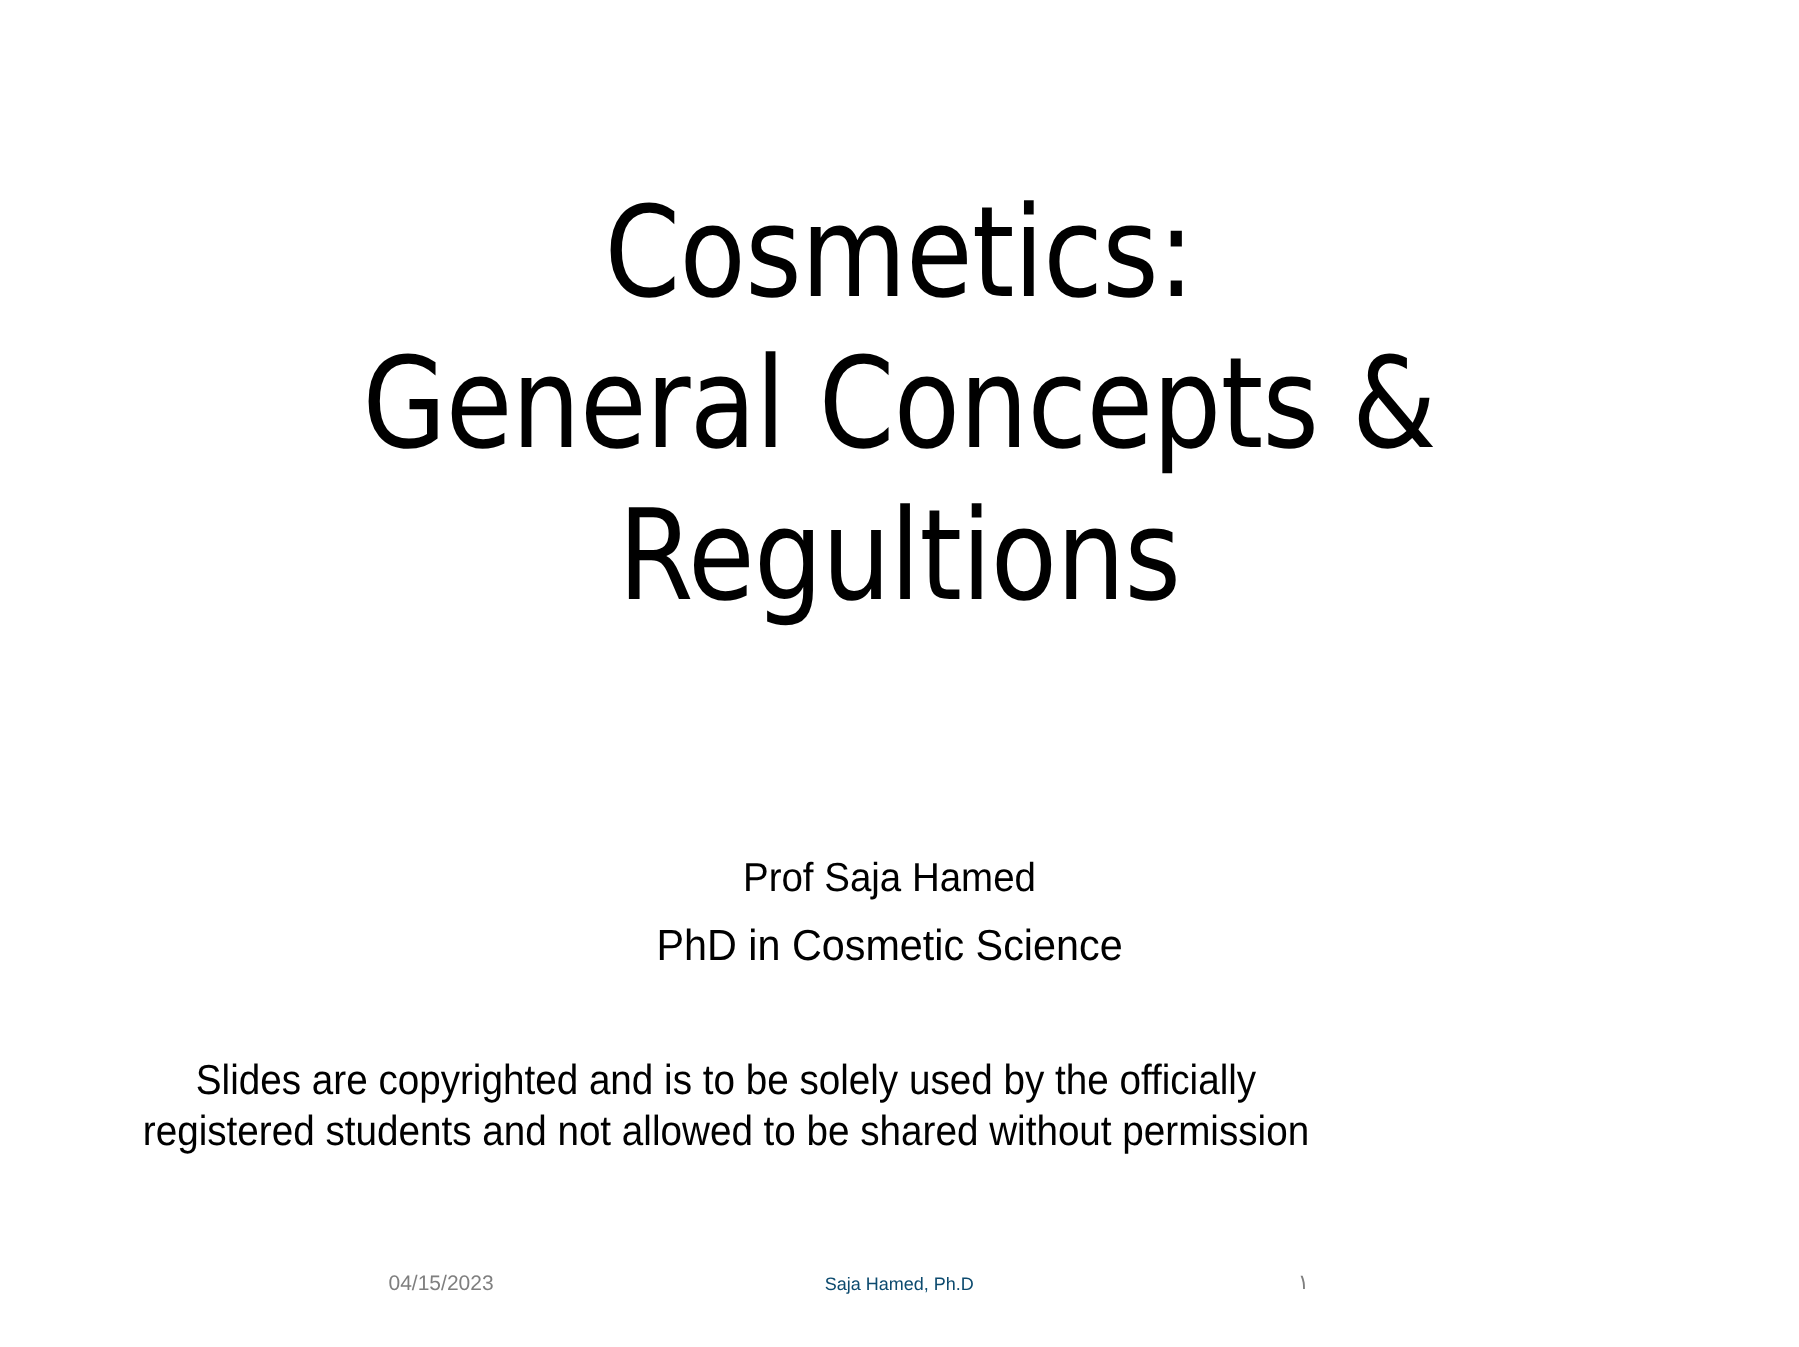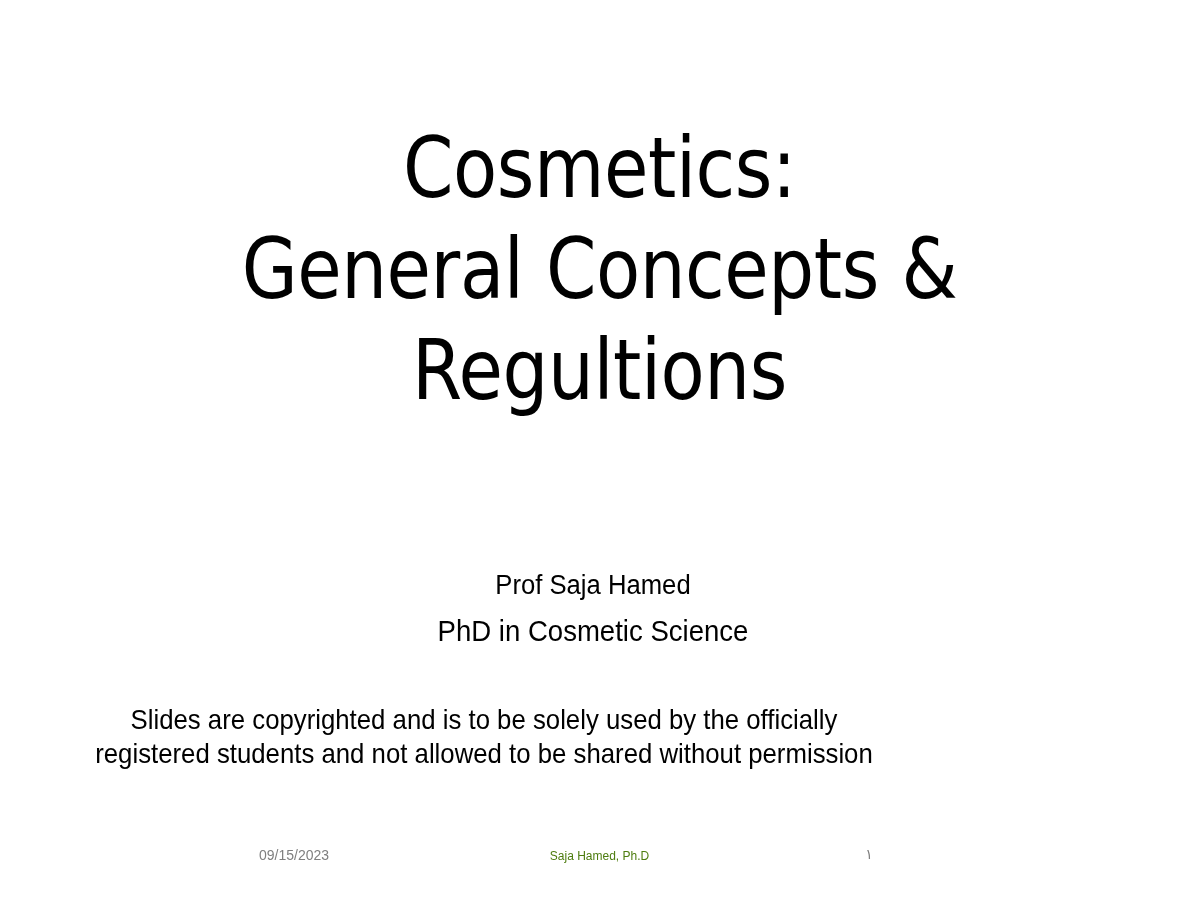--- a/index.html
+++ b/index.html
@@ -99,21 +99,21 @@
     white-space: nowrap;
   }
   .footer-author {
     position: absolute;
     left: 0;
     top: 848px;
     width: 1199px;
     text-align: center;
     font-size: 12px;
     line-height: 16px;
-    color: #4d7c0f;
+    color: #0c4a6e;
     white-space: nowrap;
   }
   .footer-slide-number {
     position: absolute;
     left: 845px;
     top: 845px;
     width: 48px;
     text-align: center;
     font-size: 14px;
     line-height: 18px;
@@ -135,19 +135,19 @@
   <div class="subtitle-block">
     <span class="subtitle-line name">Prof Saja Hamed</span>
     <span class="subtitle-line degree">PhD in Cosmetic Science</span>
   </div>
 
   <div class="copyright-block">
     <span class="copyright-line">Slides are copyrighted and is to be solely used by the officially</span>
     <span class="copyright-line">registered students and not allowed to be shared without permission</span>
   </div>
 
-  <div class="footer-date">09/15/2023</div>
+  <div class="footer-date">04/15/2023</div>
 
   <div class="footer-author">Saja Hamed, Ph.D</div>
 
   <div class="footer-slide-number">١</div>
 
 </div>
 
 </body></html>

